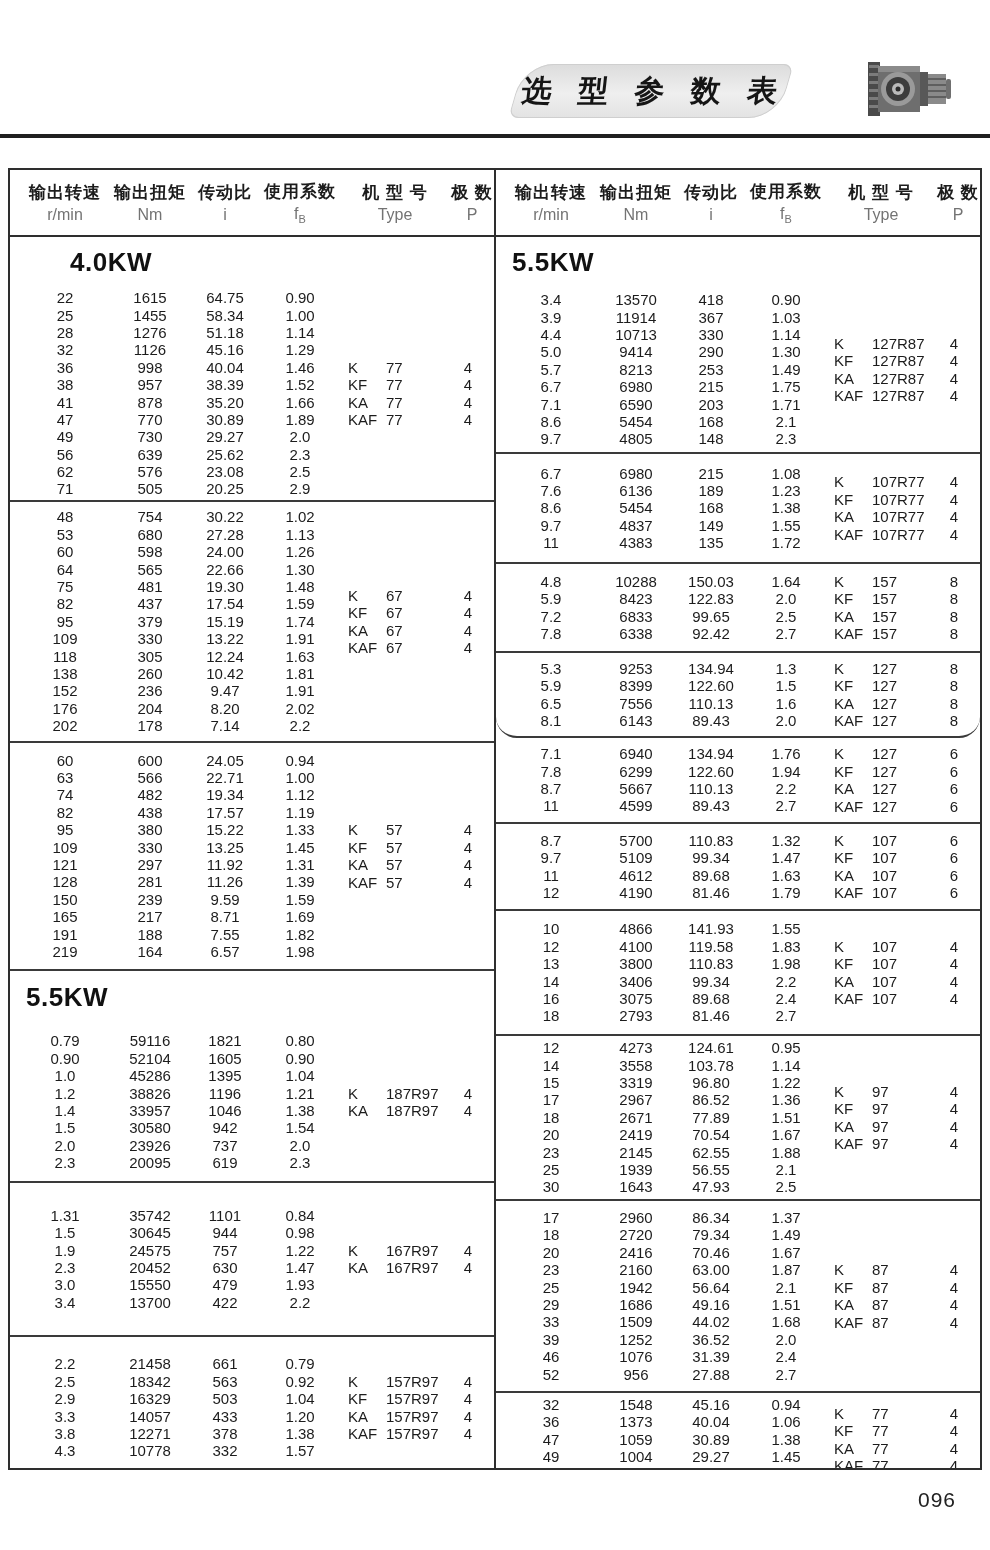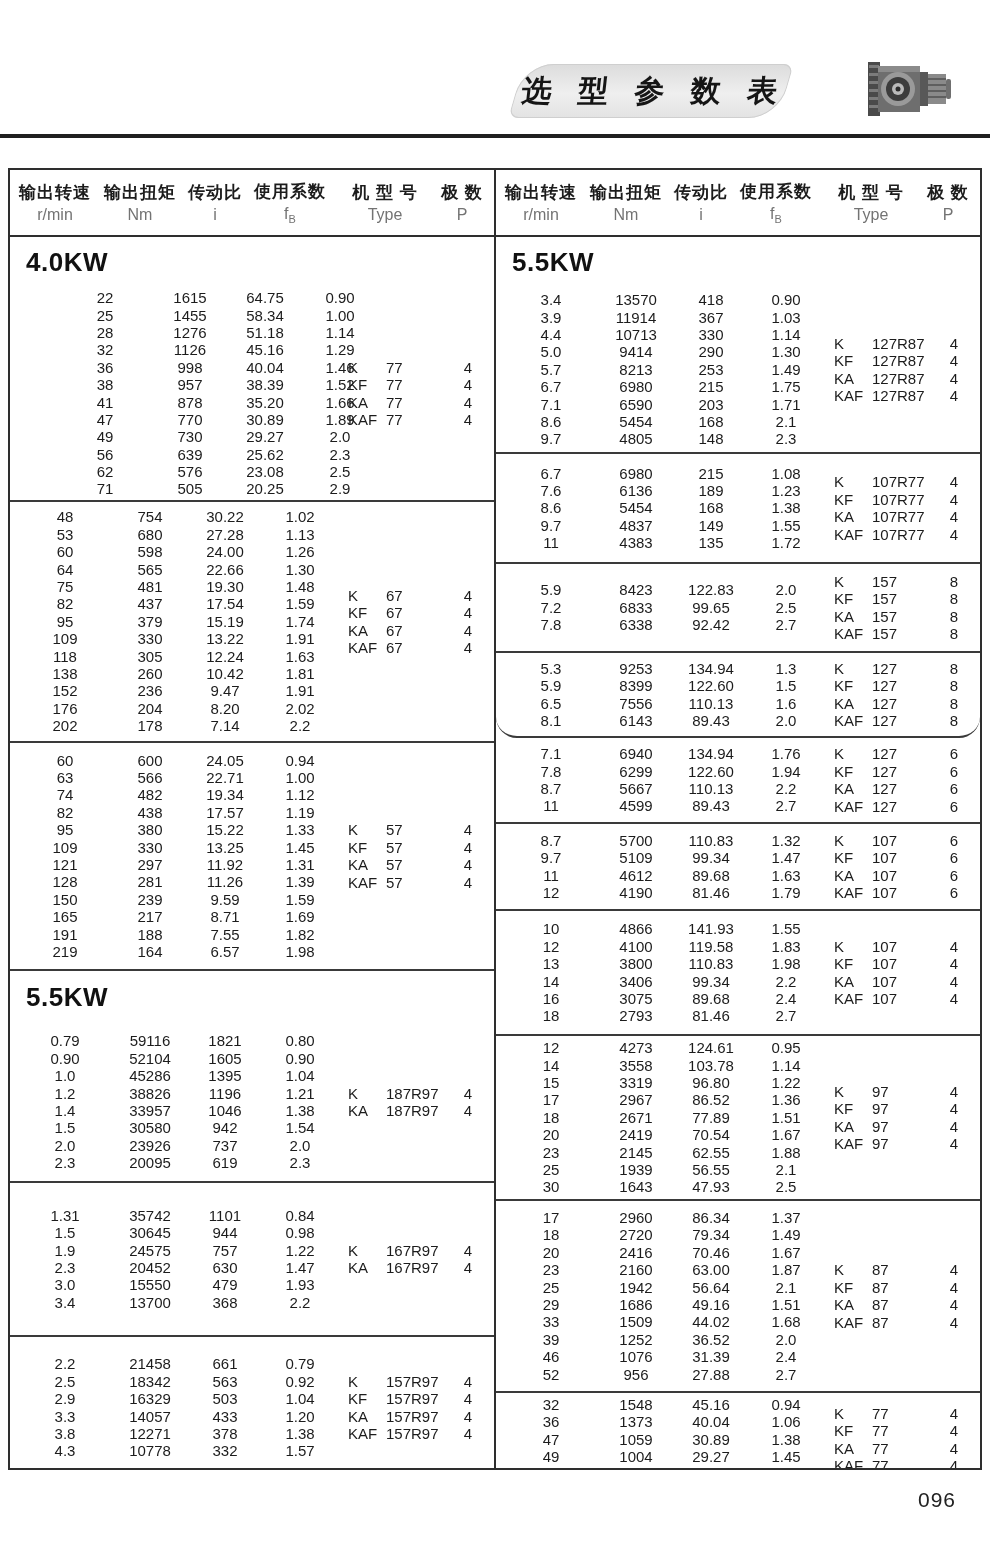--- a/index.html
+++ b/index.html
@@ -26,21 +26,21 @@
   .top-rule{position:absolute;left:0;top:134px;width:990px;height:4px;background:#1f1f1f;}
   
   .sel-table{
     position:absolute;left:8px;top:168px;width:970px;height:1298px;
     border:2px solid #2e2e2e;background:#fff;
   }
   .v-divider{position:absolute;left:484px;top:0;bottom:0;width:2px;background:#2e2e2e;}
   .thead{position:absolute;top:0;height:65px;border-bottom:2px solid #2e2e2e;}
   .thead.lh{left:0;width:484px;}
   .thead.rh{left:486px;width:484px;}
-  .hgrid{display:grid;grid-template-columns:90px 80px 70px 80px 110px 44px;height:100%;}
+  .hgrid{display:grid;grid-template-columns:90px 80px 70px 80px 110px 44px;padding-left:10px;height:100%;}
   .hcell{display:flex;flex-direction:column;align-items:center;justify-content:center;gap:2px;}
   .hcn{font-size:17px;font-weight:700;letter-spacing:1px;white-space:nowrap;}
   .hunit{font-size:16px;color:#737373;}
   .hunit sub{font-size:11px;}
   .tbody-col{position:absolute;top:67px;bottom:0;overflow:hidden;}
   .tbody-col.lc{left:0;width:484px;}
   .tbody-col.rc{left:486px;width:484px;}
   .power-label{
     display:flex;align-items:center;padding-left:16px;
     font-size:26px;font-weight:700;letter-spacing:0.5px;color:#111;
@@ -141,22 +141,22 @@
           <div class="hcn">机 型 号</div>
           <div class="hunit">Type</div>
         </div>
         <div class="hcell">
           <div class="hcn">极 数</div>
           <div class="hunit">P</div>
         </div>
       </div>
     </div>
   <div class="tbody-col lc" id="col-left">
-      <div class="power-label" style="height: 50px;">4.0KW</div>
-      <div class="block sep" style="height: 213px; padding-left: 40px;">
+      <div class="power-label" style="height: 50px; margin-left: 44px;">4.0KW</div>
+      <div class="block sep" style="height: 213px;">
         <div class="num-row">
           <div class="cell">22</div>
           <div class="cell">1615</div>
           <div class="cell">64.75</div>
           <div class="cell">0.90</div>
         </div>
         <div class="num-row">
           <div class="cell">25</div>
           <div class="cell">1455</div>
           <div class="cell">58.34</div>
@@ -533,21 +533,21 @@
         </div>
         <div class="num-row">
           <div class="cell">3.0</div>
           <div class="cell">15550</div>
           <div class="cell">479</div>
           <div class="cell">1.93</div>
         </div>
         <div class="num-row">
           <div class="cell">3.4</div>
           <div class="cell">13700</div>
-          <div class="cell">368</div>
+          <div class="cell">422</div>
           <div class="cell">2.2</div>
         </div>
         <div class="types">
           <div class="type-row">
             <span class="type-prefix">K</span>
             <span>167R97</span>
             <span class="type-poles">4</span>
           </div>
           <div class="type-row">
             <span class="type-prefix">KA</span>
@@ -745,20 +745,26 @@
             <span class="type-poles">4</span>
           </div>
           <div class="type-row">
             <span class="type-prefix">KAF</span>
             <span>107R77</span>
             <span class="type-poles">4</span>
           </div>
         </div>
       </div>
       <div class="block sep" style="height: 87px;">
+        <div class="num-row">
+          <div class="cell">4.8</div>
+          <div class="cell">10288</div>
+          <div class="cell">150.03</div>
+          <div class="cell">1.64</div>
+        </div>
         <div class="num-row">
           <div class="cell">5.9</div>
           <div class="cell">8423</div>
           <div class="cell">122.83</div>
           <div class="cell">2.0</div>
         </div>
         <div class="num-row">
           <div class="cell">7.2</div>
           <div class="cell">6833</div>
           <div class="cell">99.65</div>

